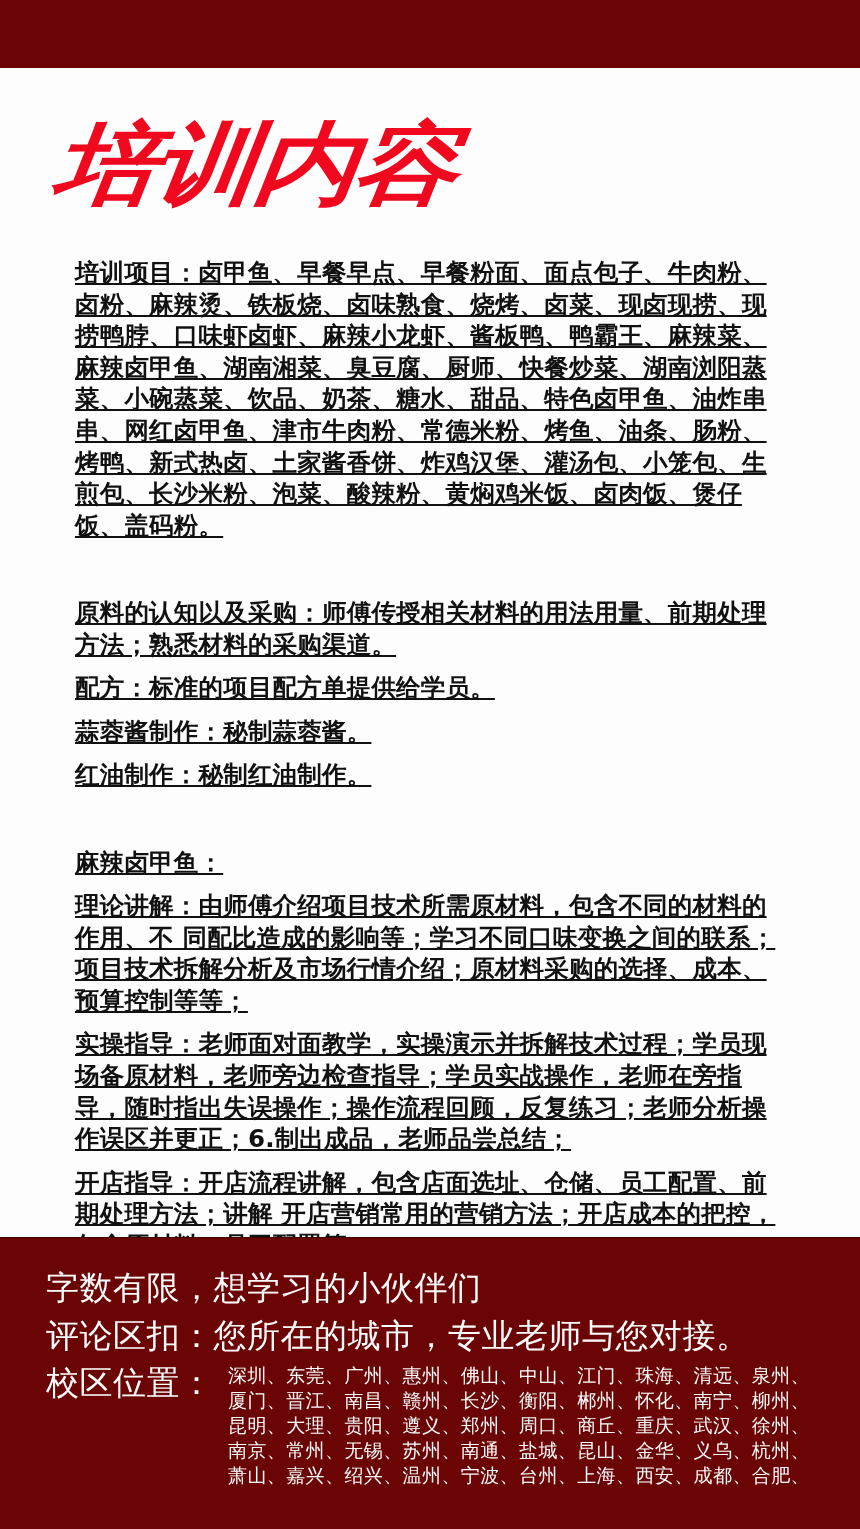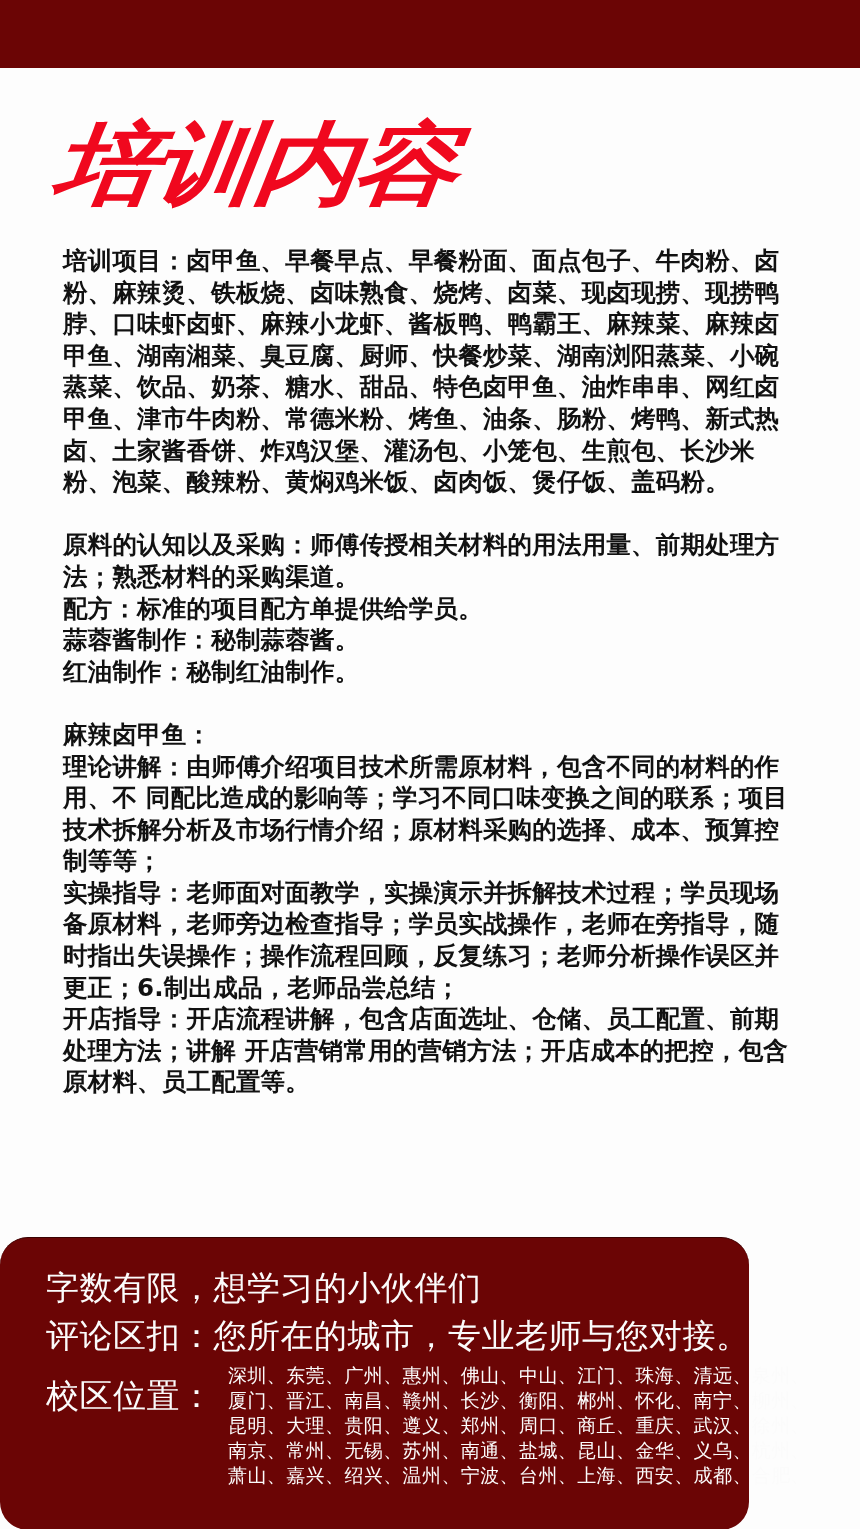--- a/index.html
+++ b/index.html
@@ -41,57 +41,56 @@
       left: 63px;
       top: 245px;
       width: 735px;
       font-size: 24.5px;
       line-height: 31.6px;
       color: #111;
       font-weight: bold;
       letter-spacing: 0.2px;
     }
     .content p {
-      margin: 0;
+      margin: 12px;
       word-break: break-all;
+      text-decoration: underline;
     }
     .gap {
       height: 31.6px;
     }
     .footer {
       position: absolute;
       left: 0;
       top: 1237px;
-      width: 749px;
+      width: 860px;
       height: 292px;
       background: #6b0505;
       border-top: 1px solid #3a0202;
       color: #fbfbfb;
-      border-radius: 28px;
     }
     .footer-line {
       position: absolute;
       left: 46px;
       font-size: 33px;
       line-height: 40px;
       white-space: nowrap;
       font-weight: normal;
       letter-spacing: 0.5px;
     }
     .footer-line.l1 { top: 30px; }
     .footer-line.l2 { top: 78px; text-align: right; }
     .campus-label {
       position: absolute;
       left: 46px;
       top: 125px;
       font-size: 33px;
       line-height: 40px;
       white-space: nowrap;
       letter-spacing: 0.5px;
-      margin-top: 13px;
     }
     .campus-list {
       position: absolute;
       left: 228px;
       top: 125px;
       width: 600px;
       font-size: 19px;
       line-height: 25px;
       word-break: break-all;
       letter-spacing: 0.4px;

